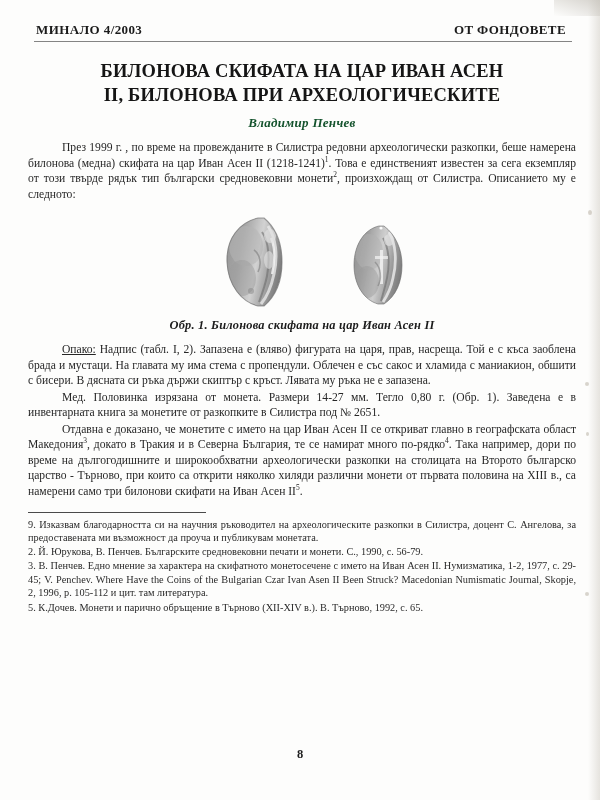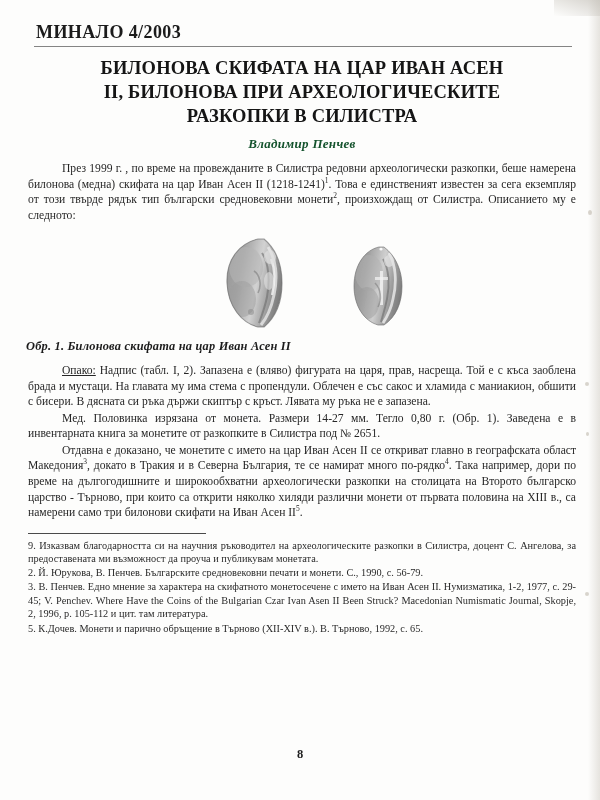--- a/index.html
+++ b/index.html
@@ -24,38 +24,38 @@
     box-sizing: border-box;
     padding: 18px 22px 10px 26px;
   }
 
   
   .running-head {
     display: flex;
     justify-content: space-between;
     align-items: baseline;
     font-weight: bold;
-    font-size: 18px;
+    font-size: 13px;
     letter-spacing: 0.4px;
     padding: 4px 6px 2px 6px;
     color: #1b1b1b;
   }
   .running-head .left { padding-left: 4px; }
   .running-head .right { padding-right: 6px; }
   .head-rule {
     height: 0;
     border-top: 1.1px solid #6f6f6f;
     margin: 1px 6px 0 8px;
     opacity: .85;
   }
 
   
   .title-block {
     text-align: center;
-    margin: 9px 14px 0 14px;
+    margin: 17px 14px 0 14px;
   }
   .article-title {
     font-weight: bold;
     font-size: 18.5px;
     line-height: 1.30;
     letter-spacing: 0.2px;
     color: #151515;
   }
   .author {
     margin-top: 8px;
@@ -81,21 +81,21 @@
   .u { text-decoration: underline; }
   sup {
     font-size: 7.5px;
     vertical-align: super;
     line-height: 0;
   }
 
   
   .figure {
     margin: 8px 0 2px 0;
-    text-align: left;
+    text-align: center;
   }
   .coins {
     position: relative;
     height: 112px;
   }
   .coin {
     position: absolute;
     filter: grayscale(1) contrast(1.04);
   }
   .coin-a { left: 198px; top: 6px; width: 62px; height: 92px; }
@@ -162,28 +162,28 @@
     pointer-events: none;
   }
 </style>
 </head>
 <body>
 
 <div class="page">
 
   <div class="running-head">
     <span class="left">МИНАЛО  4/2003</span>
+    <span class="right">ОТ ФОНДОВЕТЕ</span>
   </div>
   <div class="head-rule"></div>
 
   <div class="title-block">
     <div class="article-title">
       <div>БИЛОНОВА СКИФАТА НА ЦАР ИВАН АСЕН</div>
       <div>II, БИЛОНОВА ПРИ АРХЕОЛОГИЧЕСКИТЕ</div>
-      <div>РАЗКОПКИ В СИЛИСТРА</div>
     </div>
     <div class="author">Владимир Пенчев</div>
   </div>
 
   <div class="body-text">
     <p><span>През 1999 г. , по време на провежданите в Силистра редовни археологически разкопки, беше намерена билонова (медна) скифата на цар Иван Асен II (1218-1241)</span><sup>1</sup><span>. Това е единственият известен за сега екземпляр от този твърде рядък тип български средновековни монети</span><sup>2</sup><span>, произхождащ от Силистра. Описанието му е следното:</span></p>
   </div>
 
   <div class="figure">
     <div class="coins">

